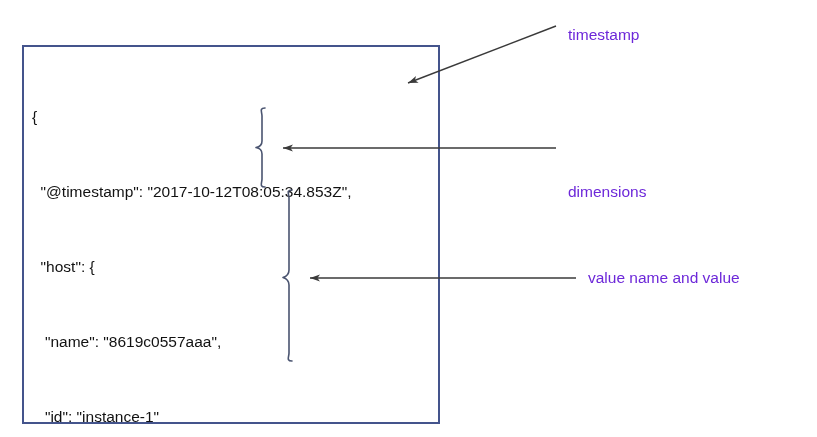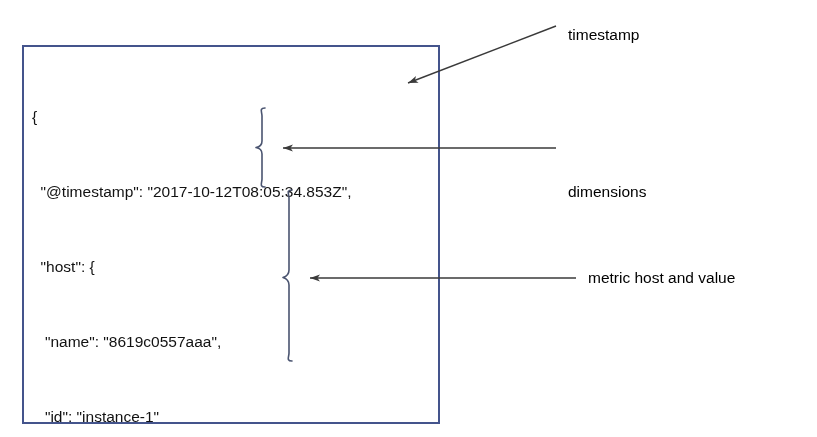--- a/index.html
+++ b/index.html
@@ -46,21 +46,21 @@
   .code-line {
     height: 25px;
     white-space: pre;
   }
 
   
   .annotation-label {
     position: absolute;
     font-family: "Liberation Sans", sans-serif;
     font-size: 15.5px;
-    color: #000000;
+    color: #6d28d9;
     white-space: nowrap;
   }
   #label-timestamp { left: 568px; top: 26px; }
   #label-dimensions { left: 568px; top: 139px; margin-top: 44px; }
   #label-metric { left: 588px; top: 269px; }
 
   
   #overlay {
     position: absolute;
     left: 0;
@@ -132,15 +132,15 @@
 
     <g>
       <line x1="576" y1="278" x2="310" y2="278" stroke="#3a3a3a" stroke-width="1.3" marker-end="url(#arrowhead)"></line>
     </g>
   </svg>
 
   <div class="annotation-label" id="label-timestamp">timestamp</div>
 
   <div class="annotation-label" id="label-dimensions">dimensions</div>
 
-  <div class="annotation-label" id="label-metric">metric host and value</div>
+  <div class="annotation-label" id="label-metric">value name and value</div>
 
 </div>
 
 </body></html>

